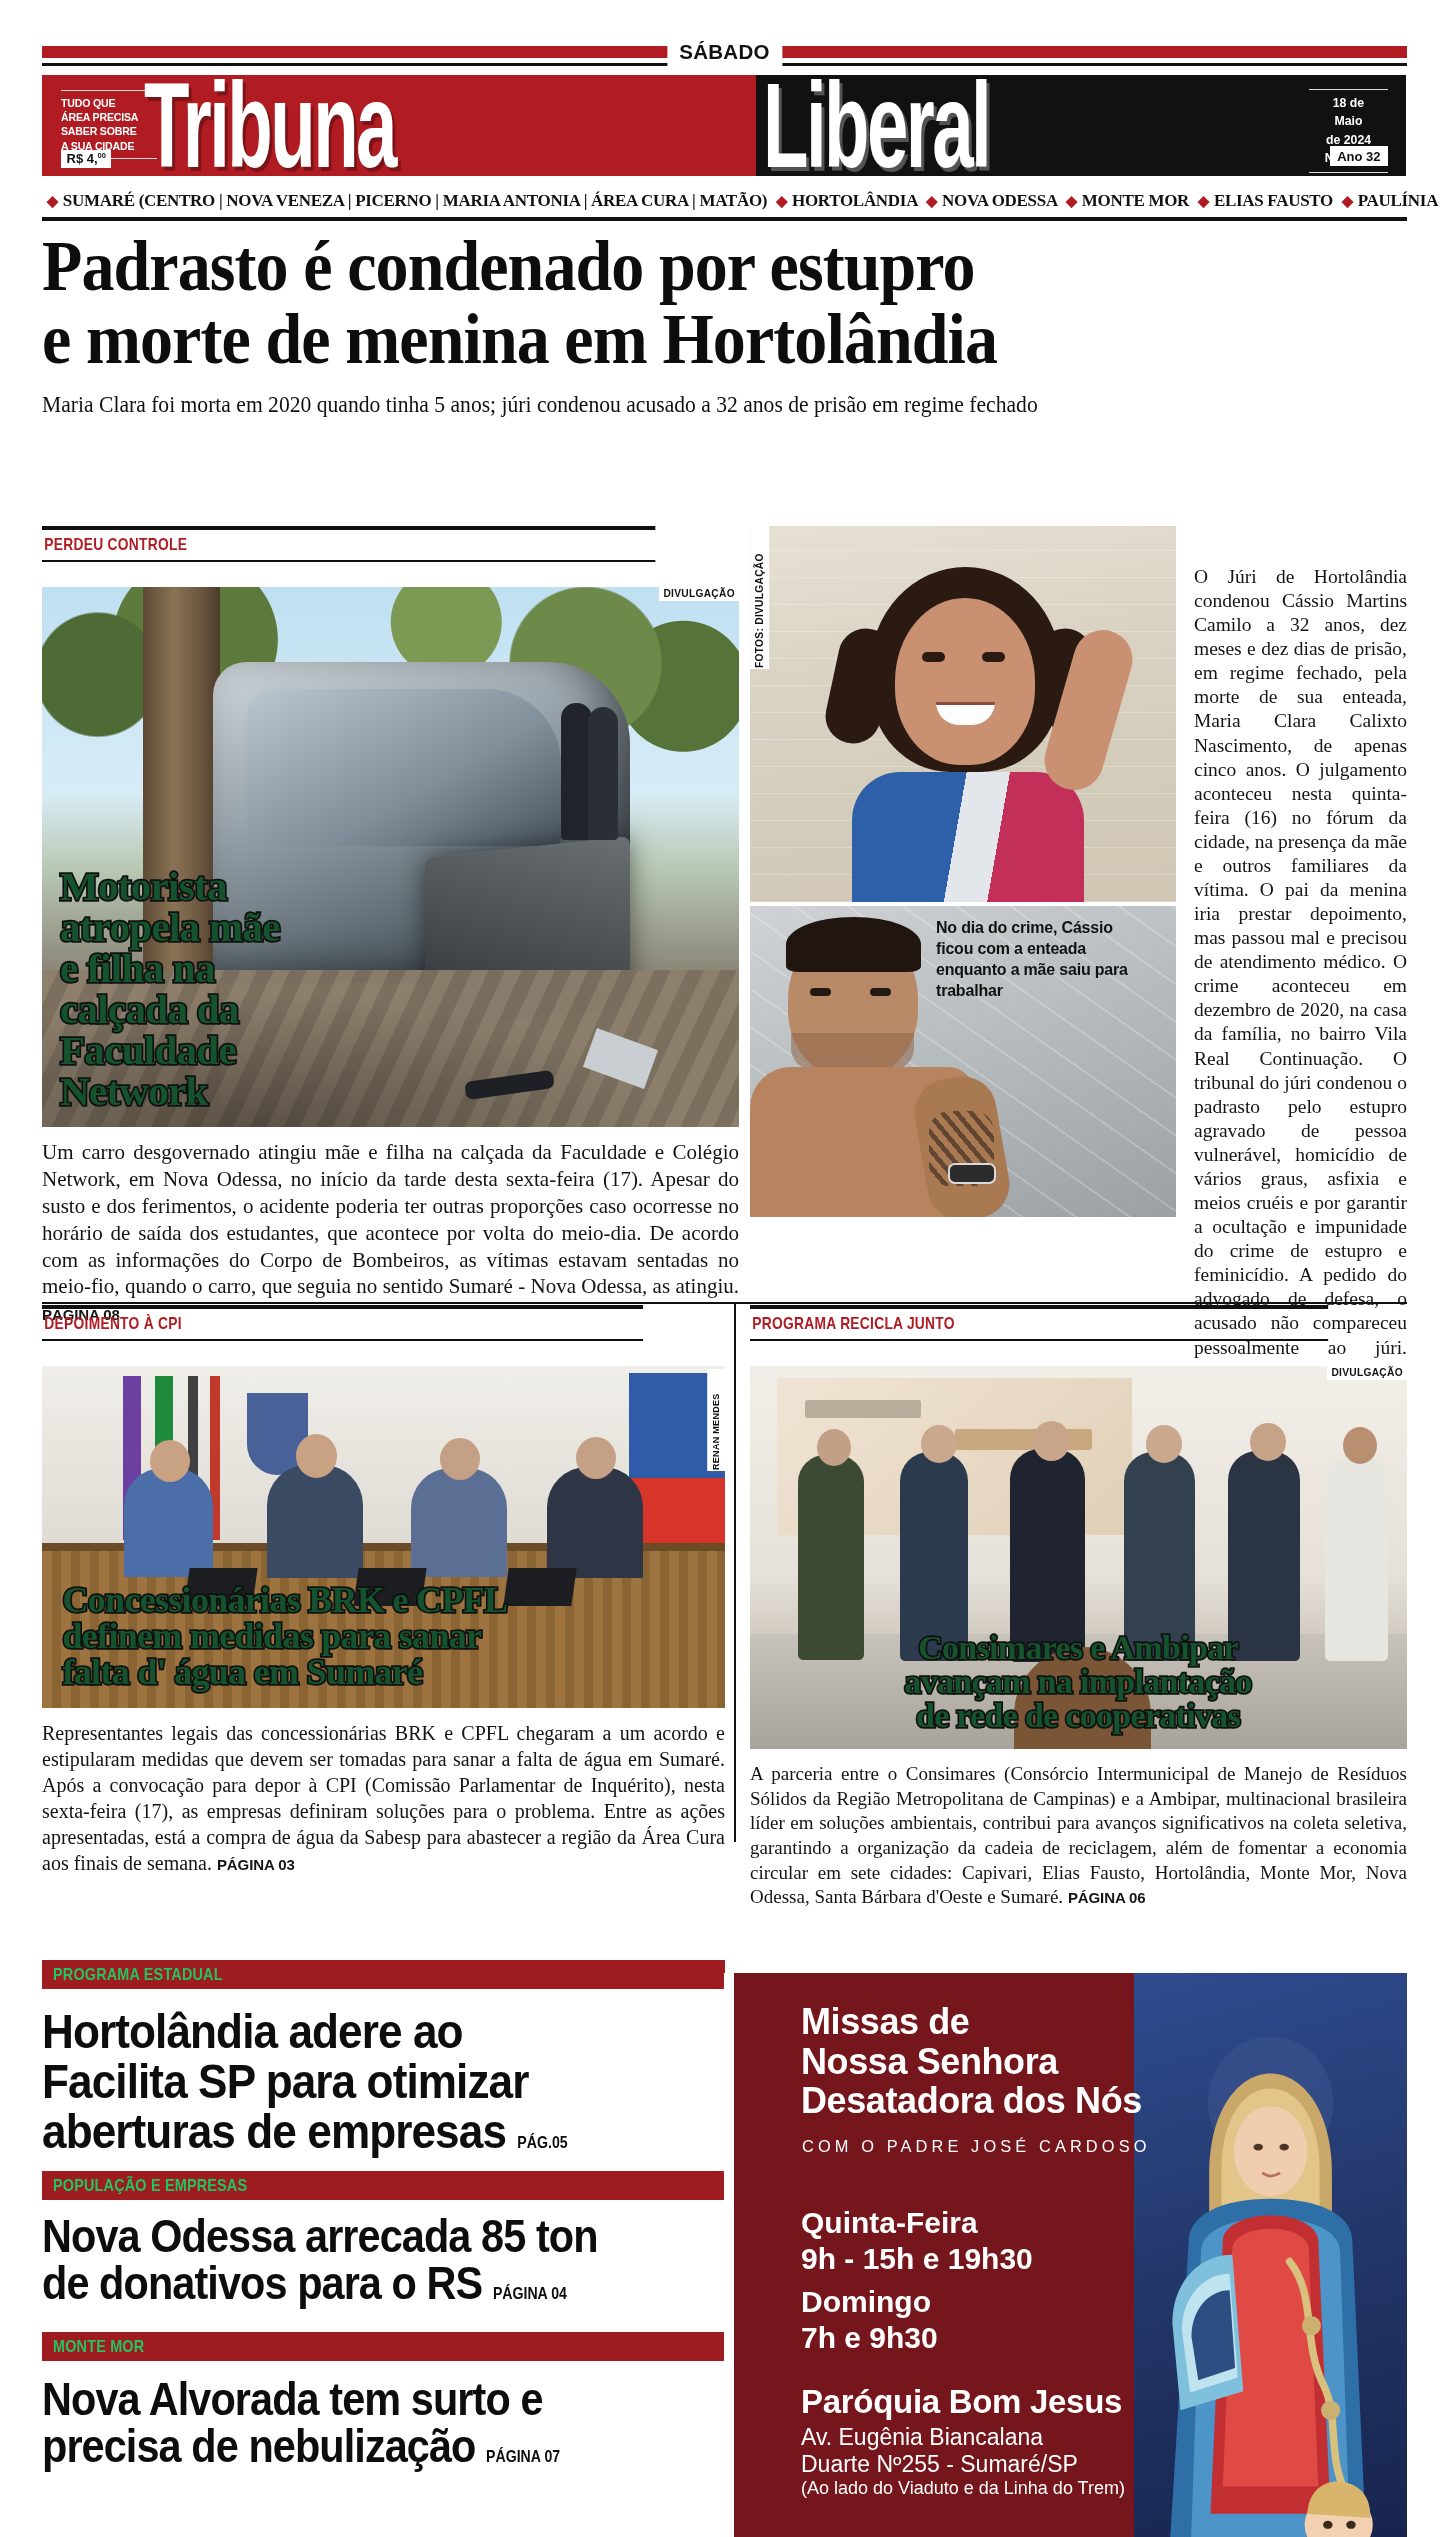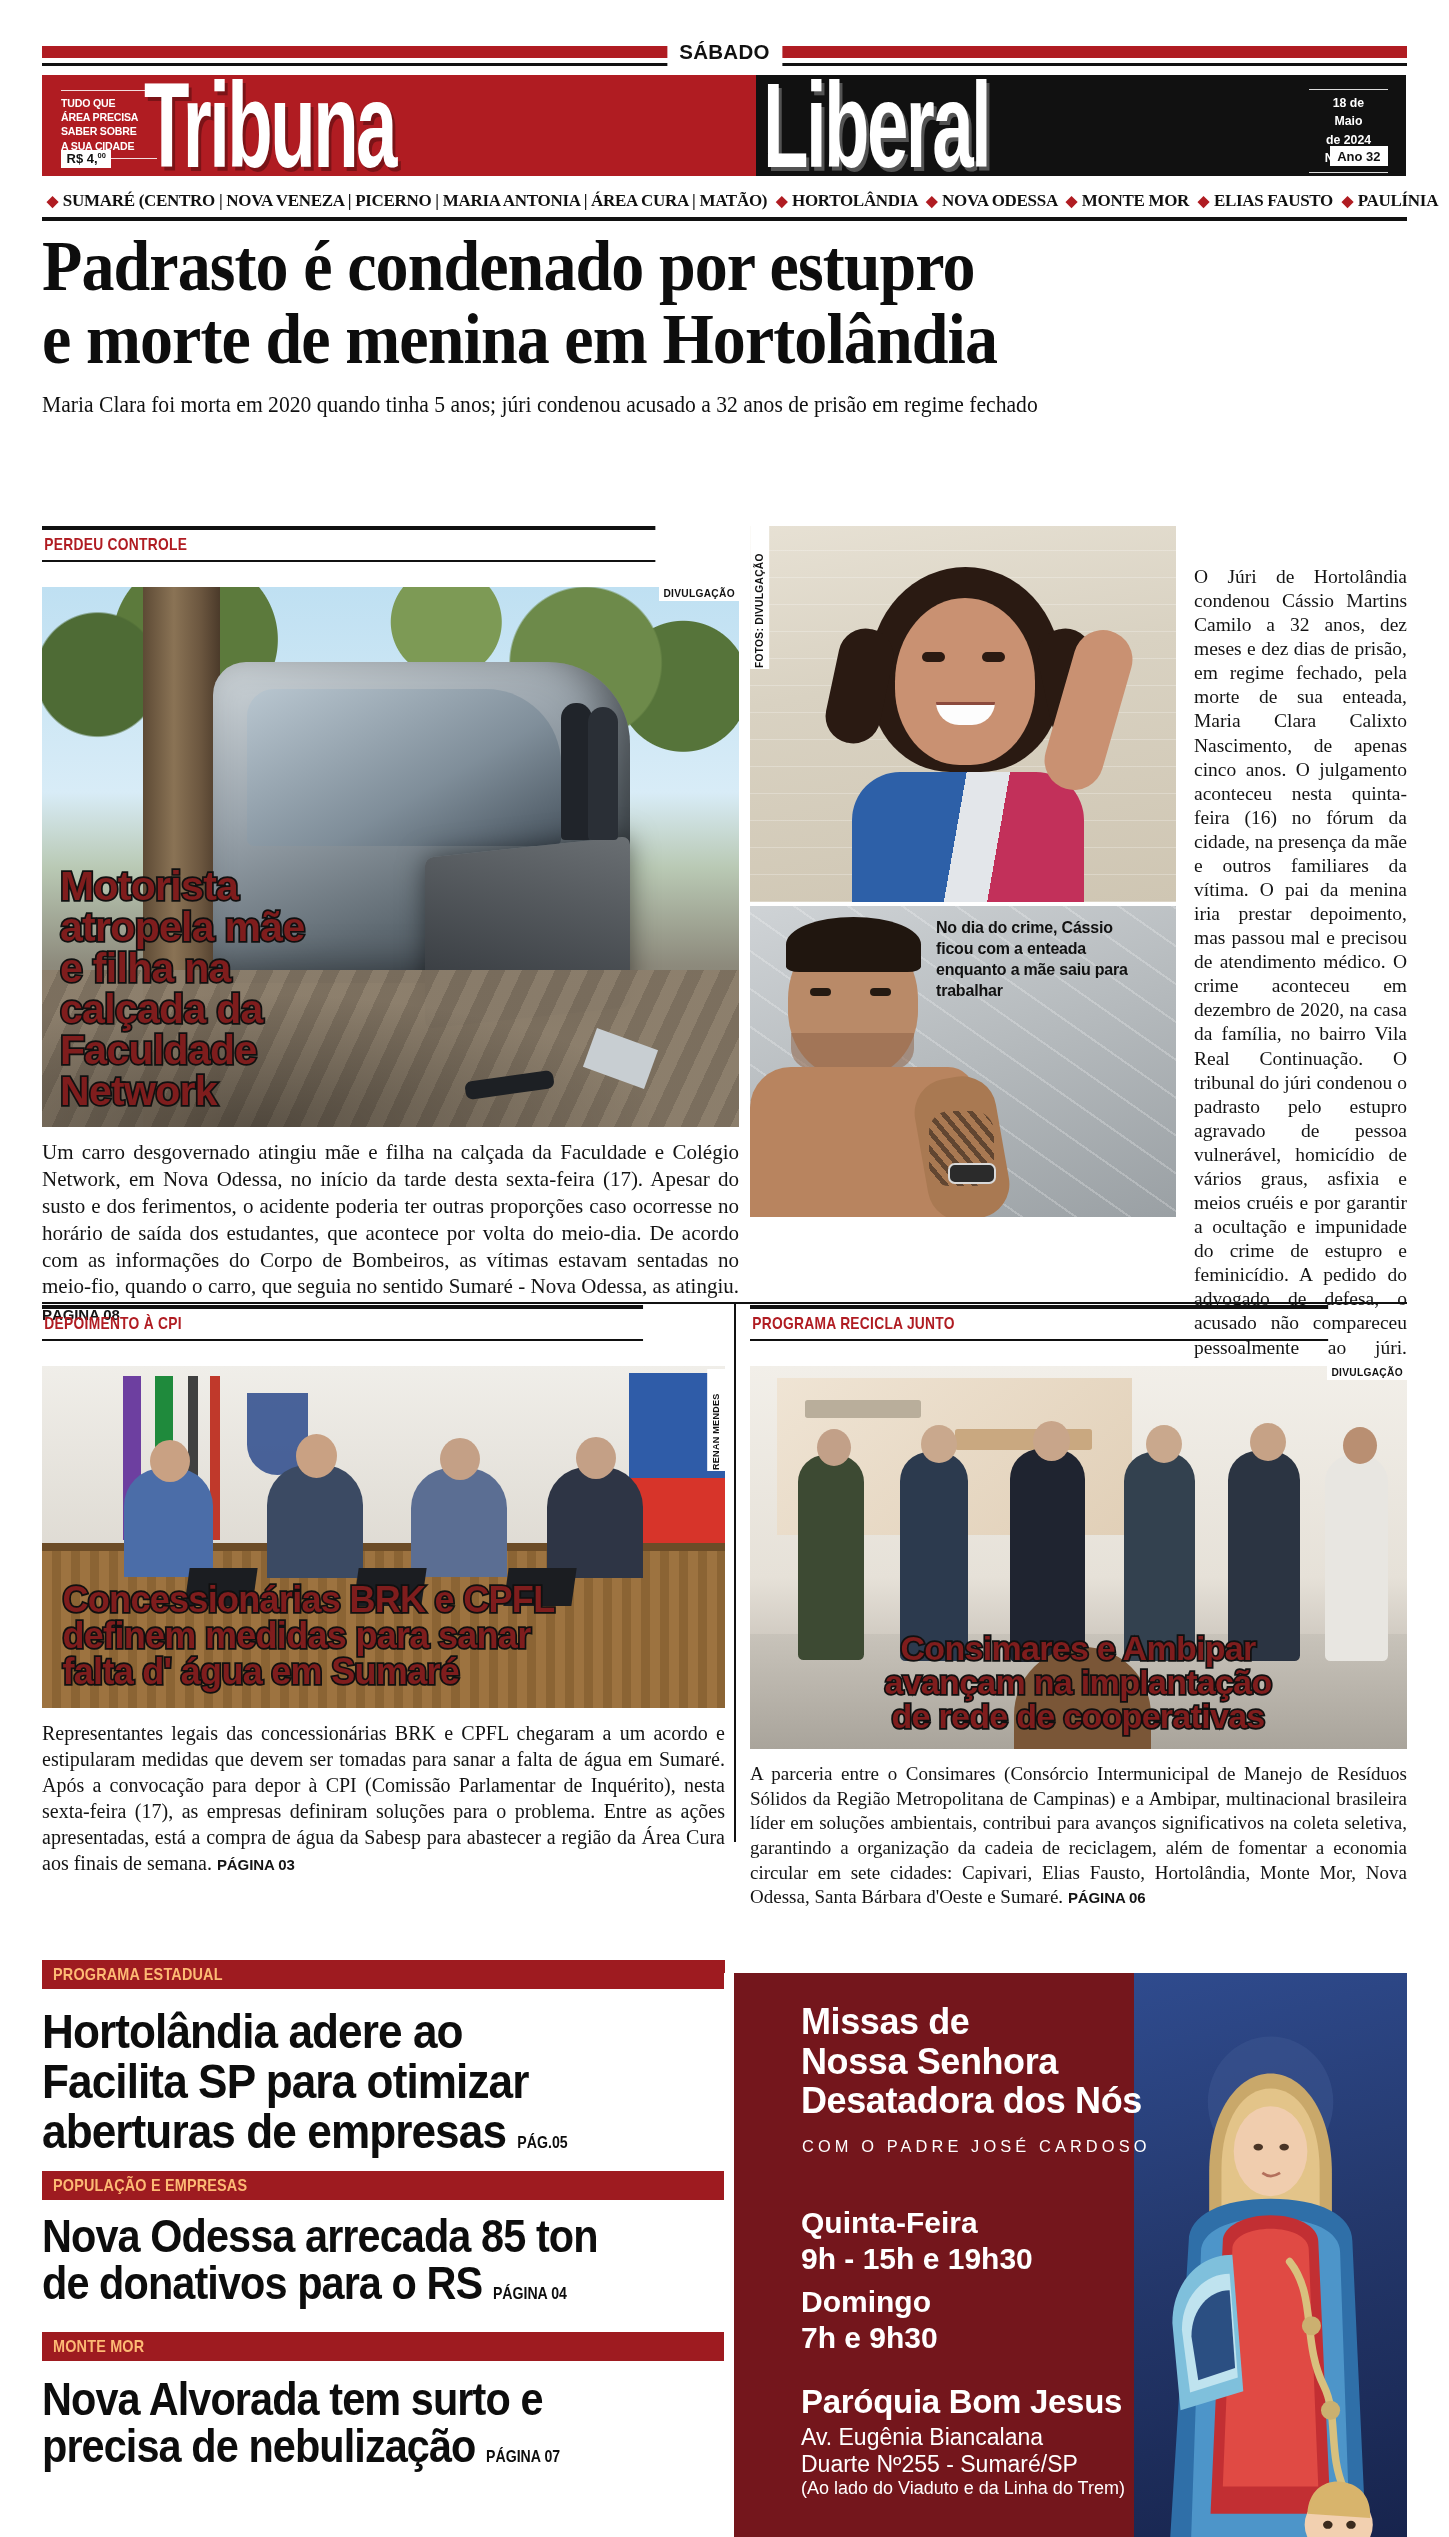--- a/index.html
+++ b/index.html
@@ -156,22 +156,22 @@
     font-weight: bold; font-size: 10.2px; padding: 1.4px 4.1px;
     letter-spacing: 0.3px; z-index: 6;
   }
   .credit.vertical {
     writing-mode: vertical-rl; text-orientation: mixed;
     transform: rotate(180deg);
   }
 
   .overlay-title {
     position: absolute; z-index: 7;
-    font-family: Liberation Sans, sans-serif;
-    font-weight: bold; color: #7f1d1d;
+    font-family: Liberation Serif, serif;
+    font-weight: bold; color: #14532d;
     line-height: 1.0; letter-spacing: -0.7px;
     -webkit-text-stroke: 3.4px #111111;
     paint-order: stroke fill;
     text-shadow: 0 0 1.4px #111;
   }
   .cap-dark {
     position: absolute; z-index: 7;
     font-family: "Liberation Sans", sans-serif;
     font-weight: bold; color: #111111; font-size: 17px; line-height: 1.22;
     letter-spacing: -0.2px;
@@ -192,21 +192,21 @@
   }
 
   
   .rule-h { position: absolute; background: #111111; }
   .rule-v { position: absolute; background: #111111; }
 
   
   .red-banner {
     position: absolute; background: #9e1b20;
     font-family: "Liberation Sans", sans-serif;
-    font-weight: bold; font-size: 16.4px; color: #fdba74;
+    font-weight: bold; font-size: 16.4px; color: #22c55e;
     letter-spacing: 0.2px;
     display: flex; align-items: center; padding-left: 11px;
   }
   .red-banner span { transform: scaleX(.88); transform-origin: left center; }
 
   .brief-headline {
     position: absolute;
     font-family: "Liberation Sans", sans-serif;
     font-weight: bold; color: #0d0d0d;
     line-height: 1.02; letter-spacing: -1px;

